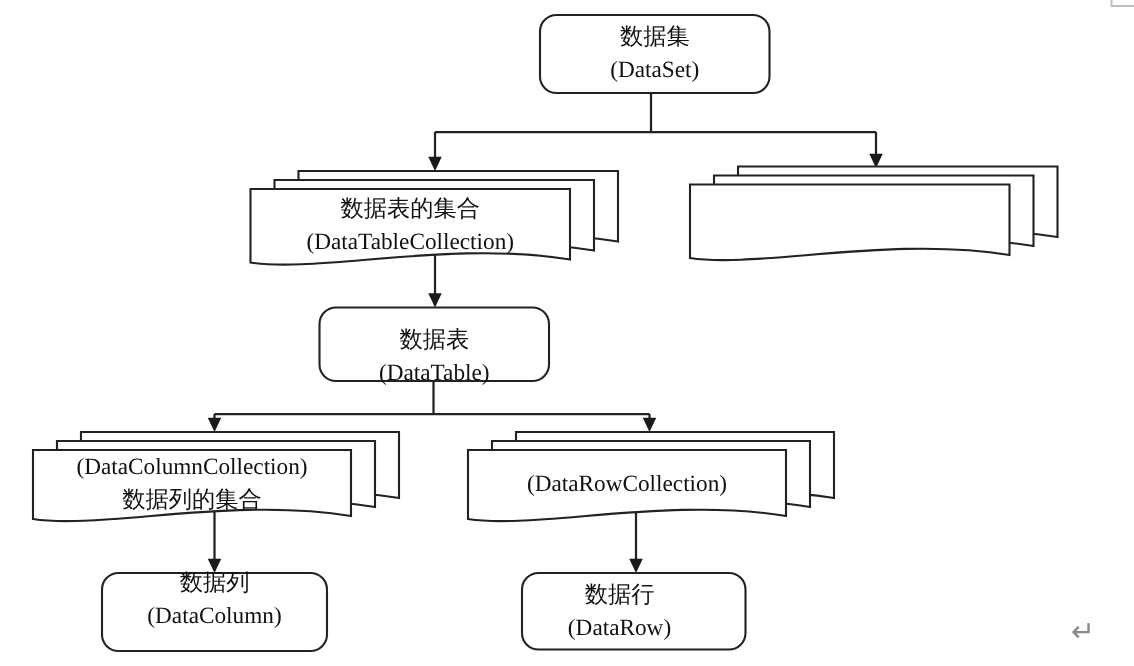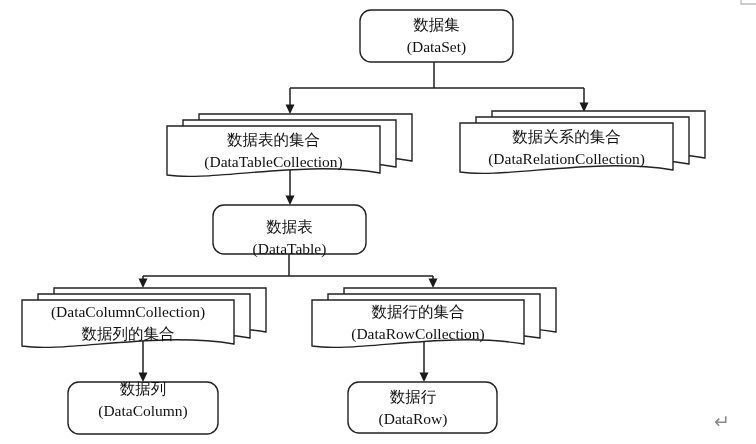--- a/index.html
+++ b/index.html
@@ -63,37 +63,32 @@
   <div class="node-label" style="left:360px;top:12px;width:153px;height:48px;border-radius:21px;">
     <span>数据集</span>
     <span>(DataSet)</span>
   </div>
 
   <div class="node-label" style="left:167px;top:128px;width:213px;height:46px;text-align:right;">
     <span>数据表的集合</span>
     <span>(DataTableCollection)</span>
   </div>
 
-  <div class="node-label" style="left:460px;top:125px;width:213px;height:46px;">
-    <span>数据关系的集合</span>
-    <span>(DataRelationCollection)</span>
-  </div>
 
   <div class="node-label" style="left:213px;top:207px;width:153px;height:61px;">
     <span>数据表</span>
     <span>(DataTable)</span>
   </div>
 
   <div class="node-label" style="left:22px;top:301px;width:212px;height:43px;">
     <span>(DataColumnCollection)</span>
     <span>数据列的集合</span>
   </div>
 
   <div class="node-label" style="left:312px;top:301px;width:212px;height:43px;">
-    <span>数据行的集合</span>
     <span>(DataRowCollection)</span>
   </div>
 
   <div class="node-label" style="left:68px;top:384px;width:150px;height:32px;">
     <span>数据列</span>
     <span>(DataColumn)</span>
   </div>
 
   <div class="node-label" style="left:348px;top:384px;width:130px;height:47px;">
     <span>数据行</span>

